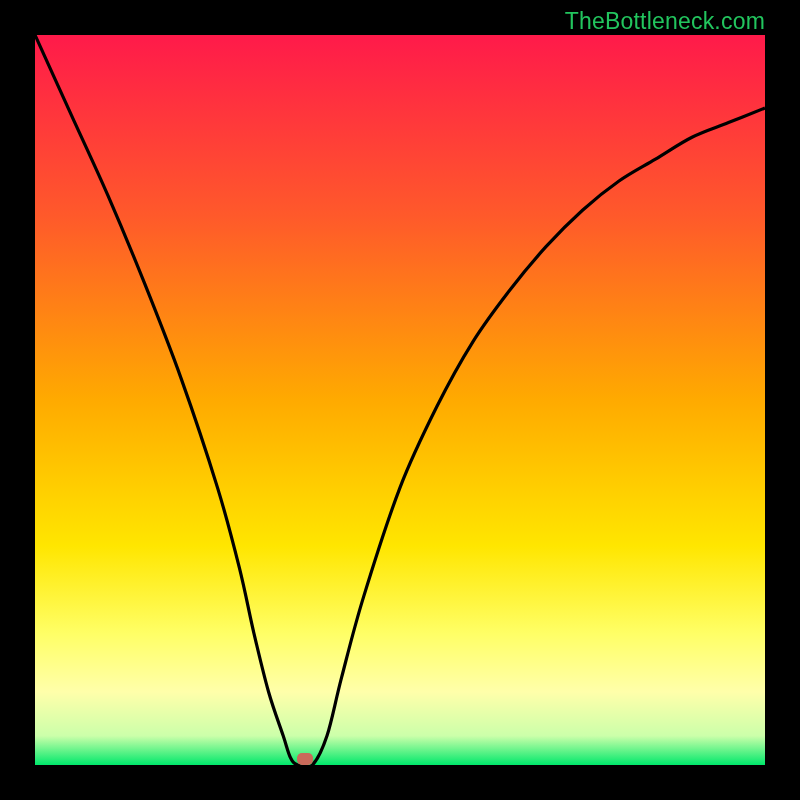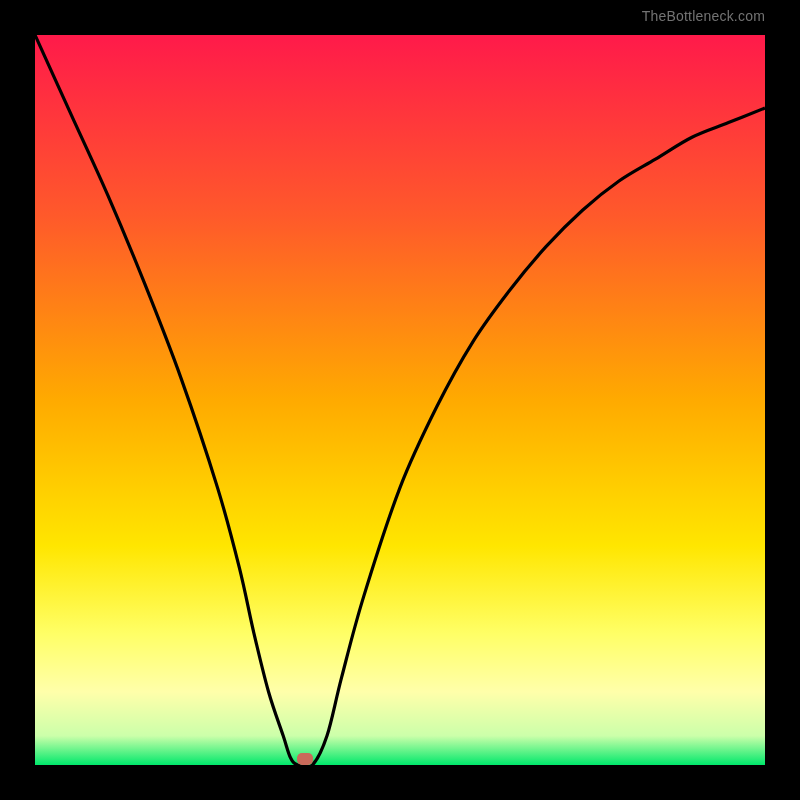--- a/index.html
+++ b/index.html
@@ -31,22 +31,22 @@
     position: absolute;
     top: 0;
     left: 0;
     width: 100%;
     height: 100%;
   }
   .watermark {
     position: absolute;
     top: 8px;
     right: 35px;
-    color: #737373;
-    font-size: 14px;
+    color: #22c55e;
+    font-size: 23px;
     font-weight: 500;
     letter-spacing: 0.2px;
     margin-left: 48px;
   }
   .curve-svg {
     position: absolute;
     top: 0;
     left: 0;
     width: 100%;
     height: 100%;

